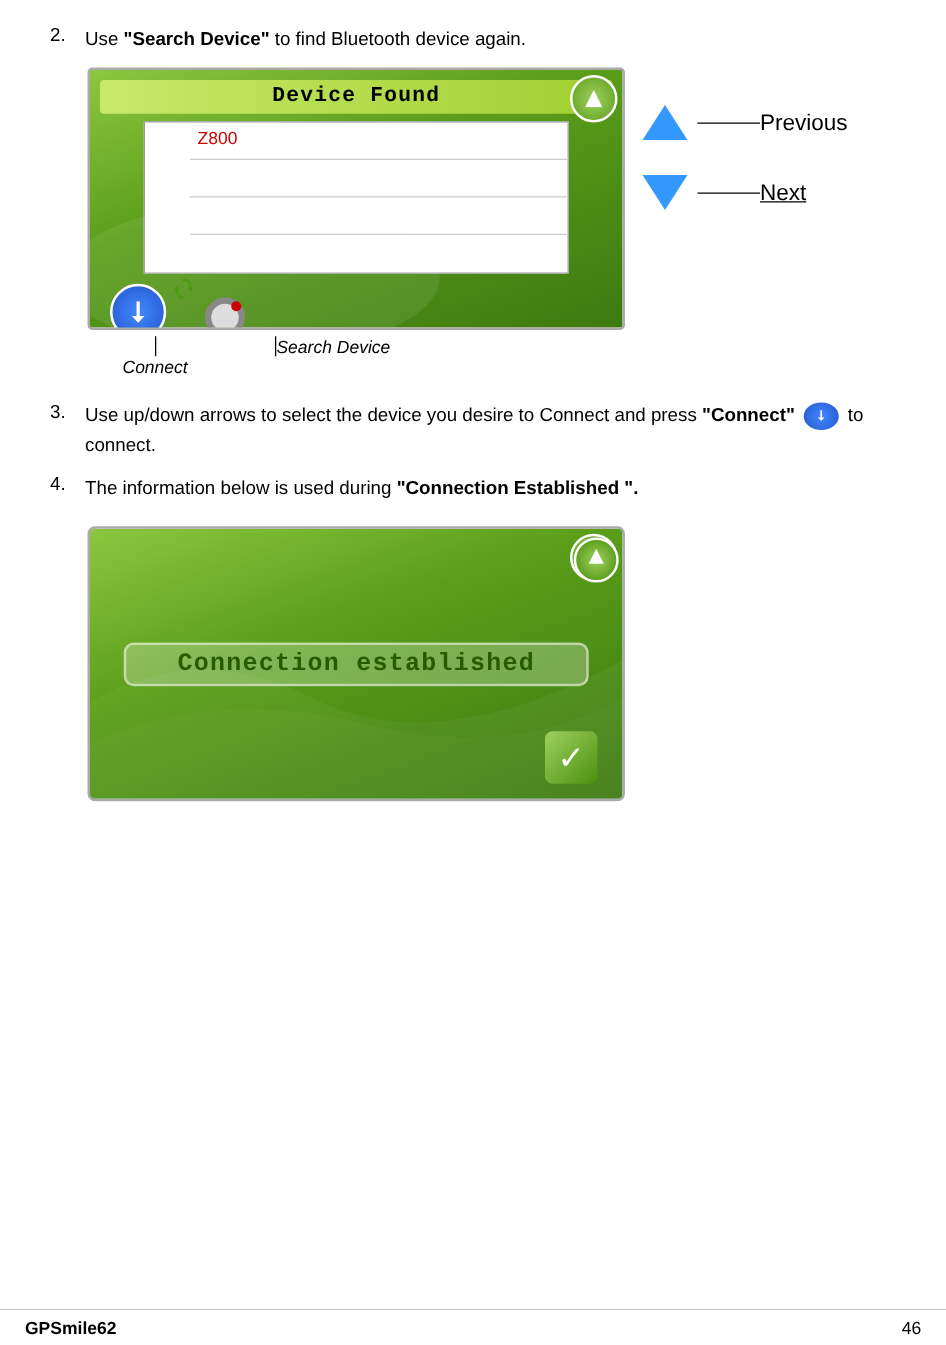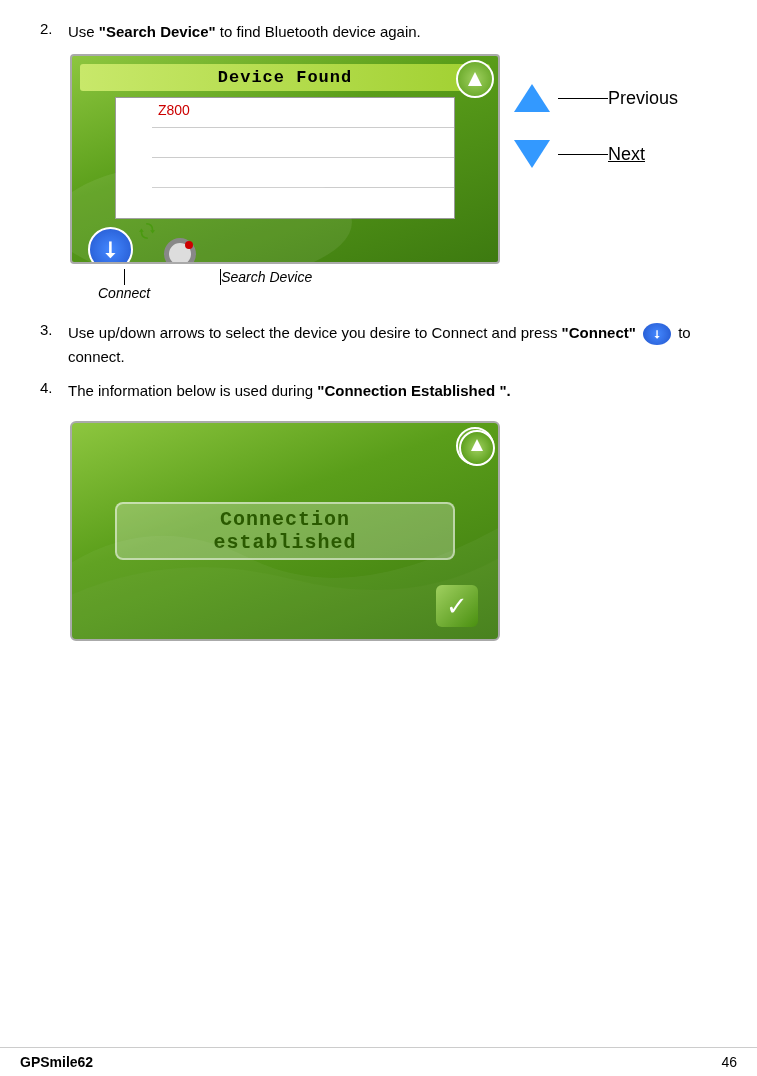--- a/index.html
+++ b/index.html
@@ -205,21 +205,21 @@
       top: 4px;
       right: 4px;
     }
 
     .conn-title-box {
       background: rgba(255,255,255,0.25);
       border: 2px solid rgba(255,255,255,0.5);
       border-radius: 8px;
       padding: 4px 30px;
       text-align: center;
-      width: 340px;
+      width: 372px;
     }
 
     .conn-title-text {
       font-size: 20px;
       font-weight: bold;
       color: #2a5a00;
       font-family: 'Courier New', monospace;
       letter-spacing: 1px;
     }
 

